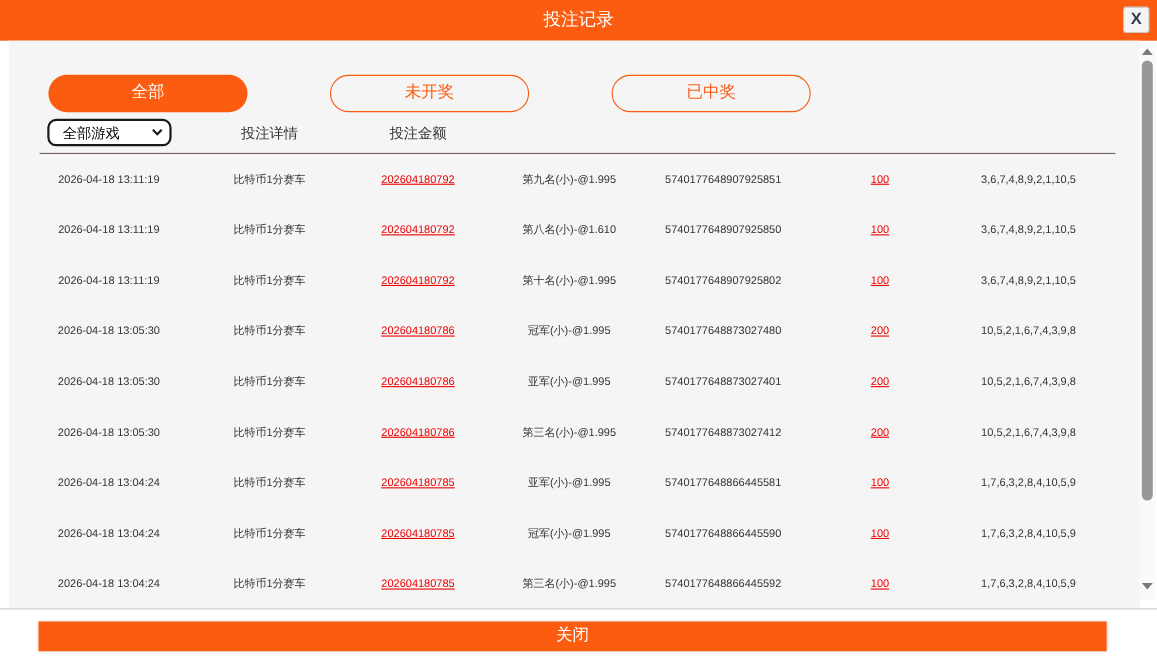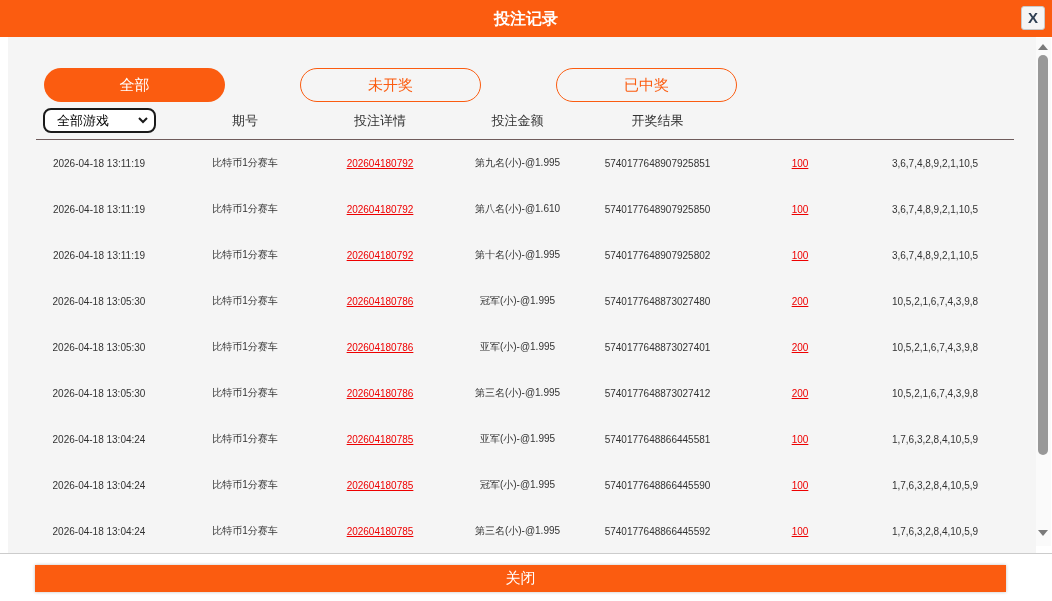--- a/index.html
+++ b/index.html
@@ -11,40 +11,40 @@
   html,body{background:#ffffff;}
   body{font-family:"Liberation Sans",sans-serif;}
   .page{
     position:relative;width:1052px;height:601px;background:#ffffff;overflow:hidden;
   }
   
   .titlebar{
     position:absolute;top:0;left:0;right:0;height:37px;background:var(--accent);
   }
   .titlebar .title{
-    color:#fff;font-size:16px;font-weight:bold;text-align:center;line-height:37px;
+    color:#fff;font-size:16px;font-weight:normal;text-align:center;line-height:37px;
   }
   .close-btn{
     position:absolute;top:6px;right:7px;width:24px;height:24px;
     background:#f5f5f5;border:1px solid #c9c9c9;border-radius:3px;
     color:#2e3e52;font-size:15px;line-height:21px;text-align:center;font-weight:600;
     cursor:pointer;
   }
   
   .content{
     position:absolute;top:37px;left:8px;right:16px;bottom:48px;background:#f5f5f5;
   }
   
   .tabs{
     display:flex;padding-left:36px;padding-top:31px;gap:75px;
   }
   .tab{
     width:181px;height:34px;border-radius:17px;border:1px solid var(--accent);
     color:var(--accent);font-size:15px;text-align:center;line-height:32px;
-    background:transparent;cursor:pointer;
+    background:transparent;cursor:pointer;font-family:Liberation Mono, monospace;
   }
   .tab.active{
     background:var(--accent);color:#ffffff;line-height:34px;border:none;
   }
   
   .thead{
     display:grid;grid-template-columns:182px 110px 160px 115px 165px 120px 150px;
     height:37px;align-items:center;text-align:center;
     font-size:13px;color:var(--text);
   }
@@ -125,24 +125,22 @@
           <select class="game-select">
             <option>全部游戏</option>
           </select>
           <span class="select-chevron">
             <svg width="10" height="10" viewBox="0 0 10 10">
                 <polyline points="1,3 5,7 9,3" fill="none" stroke="#1a1a1a" stroke-width="2"></polyline>
               </svg>
           </span>
         </div>
       </div>
-      <div class="cell">期号</div>
       <div class="cell">投注详情</div>
       <div class="cell">投注金额</div>
-      <div class="cell">开奖结果</div>
     </div>
     <div class="header-line"></div>
 
     <div id="rows">
         <div class="row">
       <div class="cell">2026-04-18 13:11:19</div>
       <div class="cell">比特币1分赛车</div>
       <div class="cell red">202604180792</div>
       <div class="cell">第九名(小)-@1.995</div>
       <div class="cell">5740177648907925851</div>

